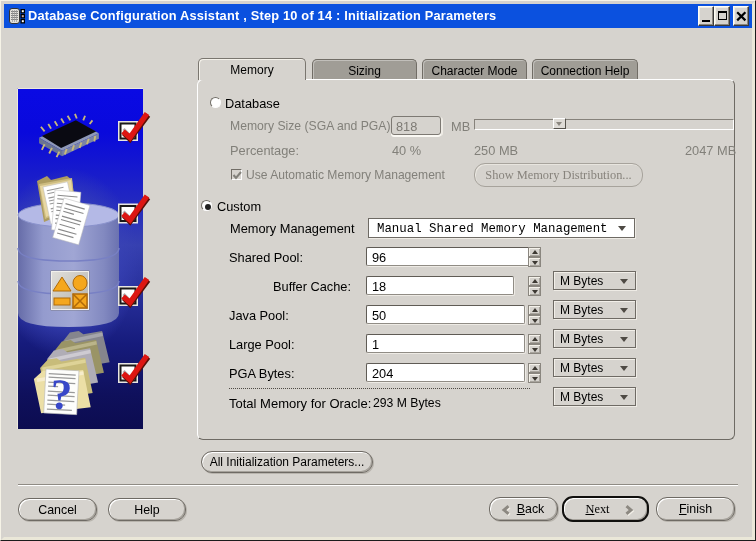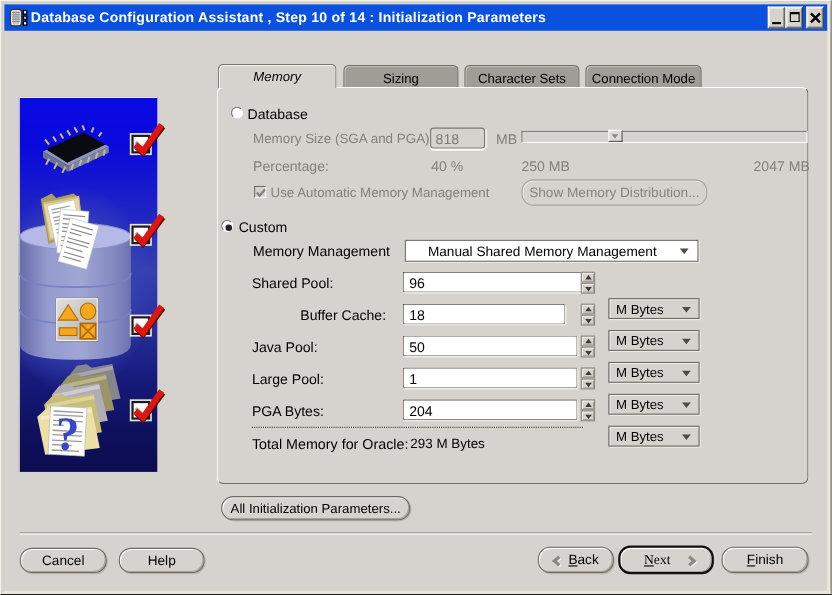--- a/index.html
+++ b/index.html
@@ -19,21 +19,21 @@
   border-top:1px solid #fffdf4; border-left:1px solid #fffdf4;
   border-right:1px solid #3a3a3a; border-bottom:1px solid #3a3a3a;
   box-shadow: inset -1px -1px 0 #8a867f, inset 1px 1px 0 #f0ede4;
   text-align:center; }
 
 .tab { top:59px; height:21px; font-size:12px; color:#000; text-align:center;
   border:1px solid #716d66; border-bottom:none; border-radius:5px 5px 0 0;
   padding-top:4px; background:#a09d96;
   box-shadow:inset 1px 1px 0 rgba(255,255,255,0.35), inset 0 -1px 0 #fff; }
 #tab-memory { left:198px; top:58px; width:108px; height:22px; background:#d6d3ce;
-  border-color:#7a766f; box-shadow:inset 1px 1px 0 #f4f1ea; z-index:5;font-style:italic; }
+  border-color:#7a766f; box-shadow:inset 1px 1px 0 #f4f1ea; z-index:5; }
 
 #panel { left:197px; top:79px; width:538px; height:361px; background:#d6d3ce;
   border:1px solid; border-color:#ffffff #6e6a64 #6e6a64 #ffffff; border-radius:6px; }
 .lbl { font-size:12.8px; color:#000; white-space:nowrap; }
 .glbl { font-size:12.8px; color:#82807a; white-space:nowrap; }
 
 .radio { width:11px; height:11px; border-radius:50%; background:#fff;
   border:1px solid; border-color:#716d66 #fdfdfd #fdfdfd #716d66; }
 .radio.sel::after { content:""; position:absolute; left:2.5px; top:2.5px; width:6px; height:6px; border-radius:50%; background:#222; }
 .checkbox { width:11px; height:11px; background:#d6d3ce;
@@ -42,21 +42,21 @@
 .field { background:#fff; height:19px; font-size:12.8px; color:#000; padding:2px 0 0 5px;
   border:1px solid; border-color:#5f5b55 #908c85 #908c85 #5f5b55; border-radius:2px;
   box-shadow:1px 1px 0 #eeebe5; }
 .gfield { background:#d6d3ce; height:19px; font-size:12.8px; color:#7d7a74; padding:2px 0 0 4px;
   border:1px solid #7d7973; border-radius:3px;
   box-shadow:0 2px 0 #fbf9f4, 2px 1px 0 #eeebe5; }
 
 .btn { background:#d6d3ce; border:1px solid #6e6a64; border-radius:11px;
   font-size:12.4px; color:#000; text-align:center;
   box-shadow:inset 1px 1px 0 #ffffff, inset -1px -1px 0 #a6a29b, 1px 1px 0 #b8b4ad; }
-.btn.disabled { border-color:#a7a39c; color:#87837c; box-shadow:inset 1px 1px 0 #e8e5df; }
+.btn.disabled { border-color:#a7a39c; color:#87837c; box-shadow:inset 1px 1px 0 #e8e5df;font-family:Liberation Serif, serif; }
 .btn.default { border:2px solid #11100e;font-family:Liberation Serif, serif; }
 
 .combo { background:#fff; border:1px solid #6e6a64;
   box-shadow:1px 1px 0 #eeebe5; font-size:12.4px; color:#000; }
 .gcombo { background:#d6d3ce; border:1px solid #6e6a64;
   box-shadow:inset 1px 1px 0 #f2efe9, 1px 1px 0 #eeebe5; font-size:12px; color:#000;margin-top:24px; }
 .arr { width:0; height:0; border-left:4px solid transparent; border-right:4px solid transparent;
   border-top:5px solid #4e4a44; }
 
 .spin { width:13px; height:20px; }
@@ -246,22 +246,22 @@
     <rect x="0" y="0" width="20" height="20" fill="#e8e6e2"></rect>
     <rect x="2.5" y="2.5" width="15" height="15" fill="#fff" stroke="#1a1a1a" stroke-width="2"></rect>
     <path d="M5.5 8 L12 14.5" stroke="#b0b0b0" stroke-width="3"></path>
     <path d="M6 12 L12 18 L30 -6" stroke="#5a1008" stroke-width="5.5" fill="none"></path>
     <path d="M5 10.5 L12 16.5 L29 -7.5" stroke="#dd1612" stroke-width="5.5" fill="none"></path>
   </g>
 </g>
 </svg>
 
 <div class="abs tab" style="left:312px; width:105px;">Sizing</div>
-<div class="abs tab" style="left:422px; width:105px;">Character Sets</div>
-<div class="abs tab" style="left:532px; width:106px;">Connection Mode</div>
+<div class="abs tab" style="left:422px; width:105px;">Character Mode</div>
+<div class="abs tab" style="left:532px; width:106px;">Connection Help</div>
 <div id="panel" class="abs"></div>
 <div id="tab-memory" class="abs tab">Memory</div>
 
 <div class="abs radio" style="left:210px; top:97px;"></div>
 <div class="abs lbl" style="left:225px; top:96px;">Database</div>
 <div class="abs glbl" style="left:230px; top:119px; font-size:12.2px;">Memory Size (SGA and PGA):</div>
 <div class="abs gfield" style="left:391px; top:116px; width:50px;">818</div>
 <div class="abs glbl" style="left:451px; top:119px;">MB</div>
 
 <div class="abs" style="left:474px; top:119px; width:260px; height:11px; background:#d6d3ce;
@@ -278,21 +278,21 @@
 <svg class="abs" style="left:231px; top:169px;" width="13" height="13">
     <path d="M2.5 6 L5 9 L10 3" stroke="#82807a" stroke-width="2" fill="none"></path>
   </svg>
 <div class="abs glbl" style="left:246px; top:168px; font-size:12.1px;">Use Automatic Memory Management</div>
 <div class="abs btn disabled" style="left:474px; top:163px; width:169px; height:24px; padding-top:4px;">Show Memory Distribution...</div>
 
 <div class="abs radio sel" style="left:201px; top:200px;"></div>
 <div class="abs lbl" style="left:217px; top:199px;">Custom</div>
 
 <div class="abs lbl" style="left:230px; top:221px;">Memory Management</div>
-<div class="abs combo" style="left:368px; top:218px; width:267px; height:20px; padding:3px 0 0 20px;">Manual Shared Memory Management
+<div class="abs combo" style="left:368px; top:218px; width:267px; height:20px; padding:3px 0 0 8px;font-family:Liberation Mono, monospace;">Manual Shared Memory Management
   <div class="abs arr" style="right:8px; top:7px;"></div>
 </div>
 
 <div class="abs lbl" style="left:229px; top:250px;">Shared Pool:</div>
 <div class="abs field" style="left:366px; top:247px; width:170px;">96</div>
 <div class="abs spin" style="left:528px; top:247px;">
     <div class="up">
       <div class="tri-u"></div>
     </div>
     <div class="dn">

